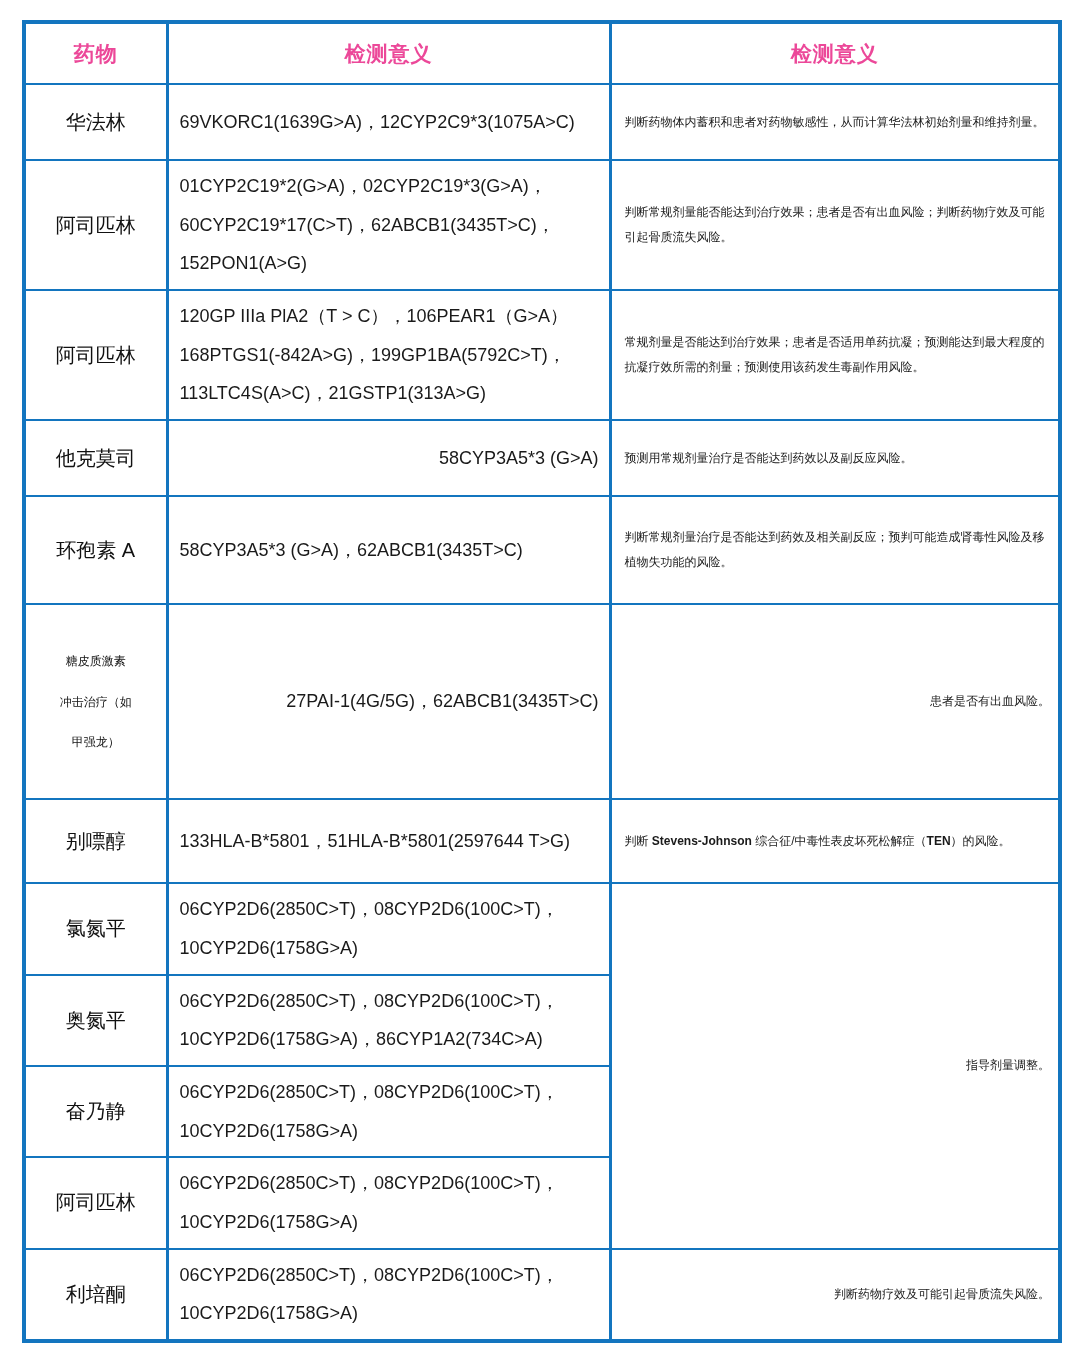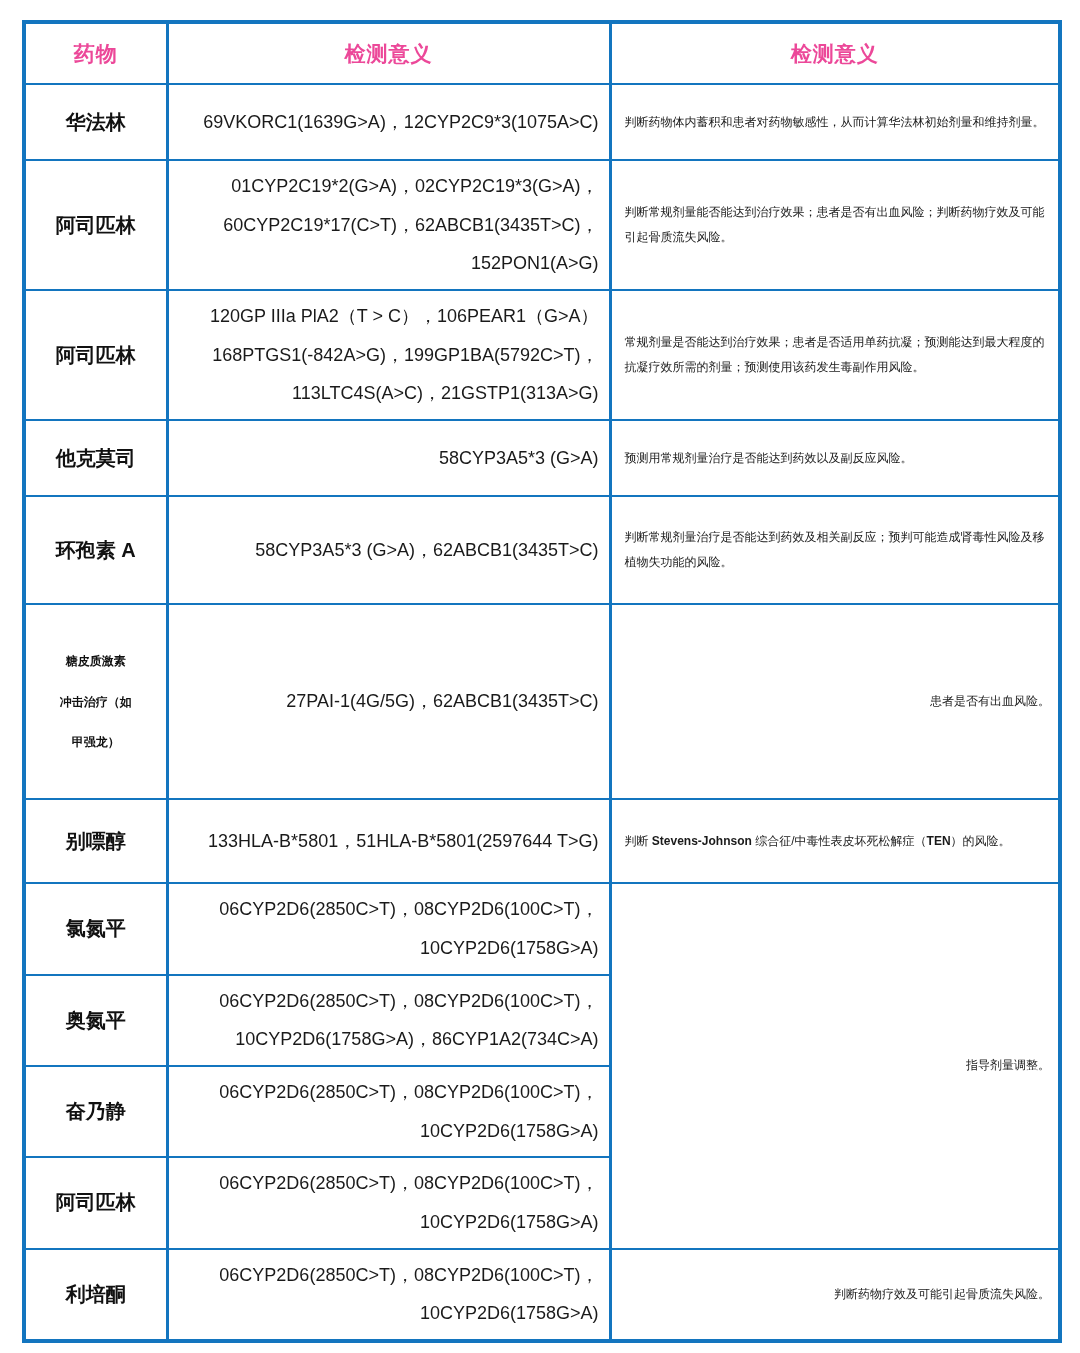--- a/index.html
+++ b/index.html
@@ -24,37 +24,37 @@
     overflow:hidden;
   }
   th{
     color:#ec4899;
     font-size:21px;
     font-weight:bold;
     text-align:center;
     letter-spacing:1px;
   }
   .drug{
-    font-weight:bold;
+    font-weight:normal;
     font-size:20px;
     text-align:center;
     color:#111;
     padding:4px 6px;
   }
   .drug-tall{
     white-space:pre-line;
     line-height:3.35;
     font-size:12px;
   }
   .genes{
     font-size:18px;
     line-height:2.15;
     padding:6px 10px 6px 11px;
     white-space:pre-line;
-    text-align:right;
+    text-align:left;
   }
   .meaning{
     font-size:12px;
     line-height:2.08;
     padding:6px 8px 6px 13px;
     text-align:left;
   }
   .center{text-align:right;}
   
   tr.rh{height:62px;}

